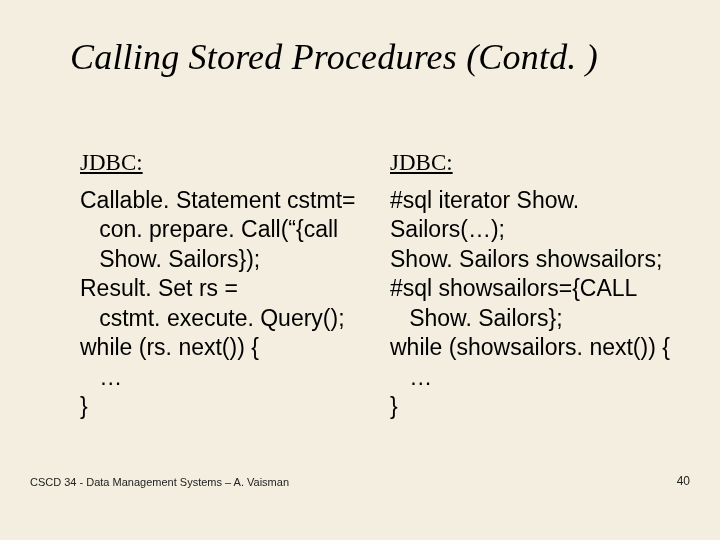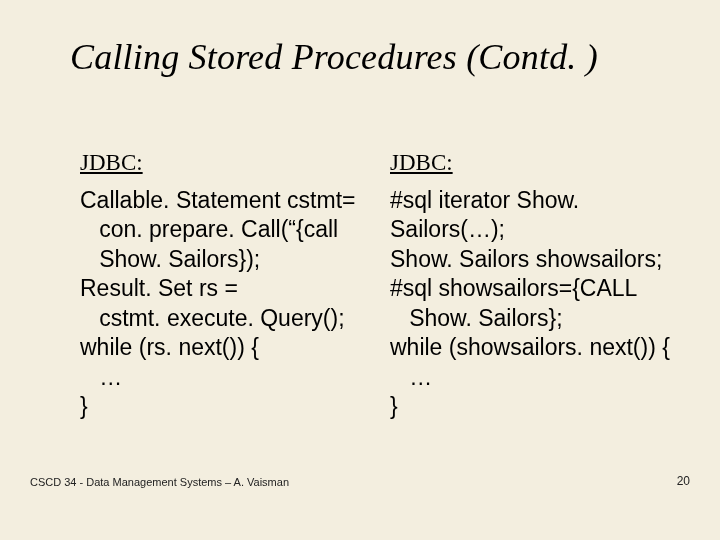--- a/index.html
+++ b/index.html
@@ -95,14 +95,14 @@
 Show. Sailors showsailors;
 #sql showsailors={CALL
    Show. Sailors};
 while (showsailors. next()) {
    …
 }</div>
     </div>
   </div>
 
   <div class="footer-left">CSCD 34 - Data Management Systems – A. Vaisman</div>
-  <div class="footer-right">20</div>
+  <div class="footer-right">40</div>
 </div>
 
 </body></html>

